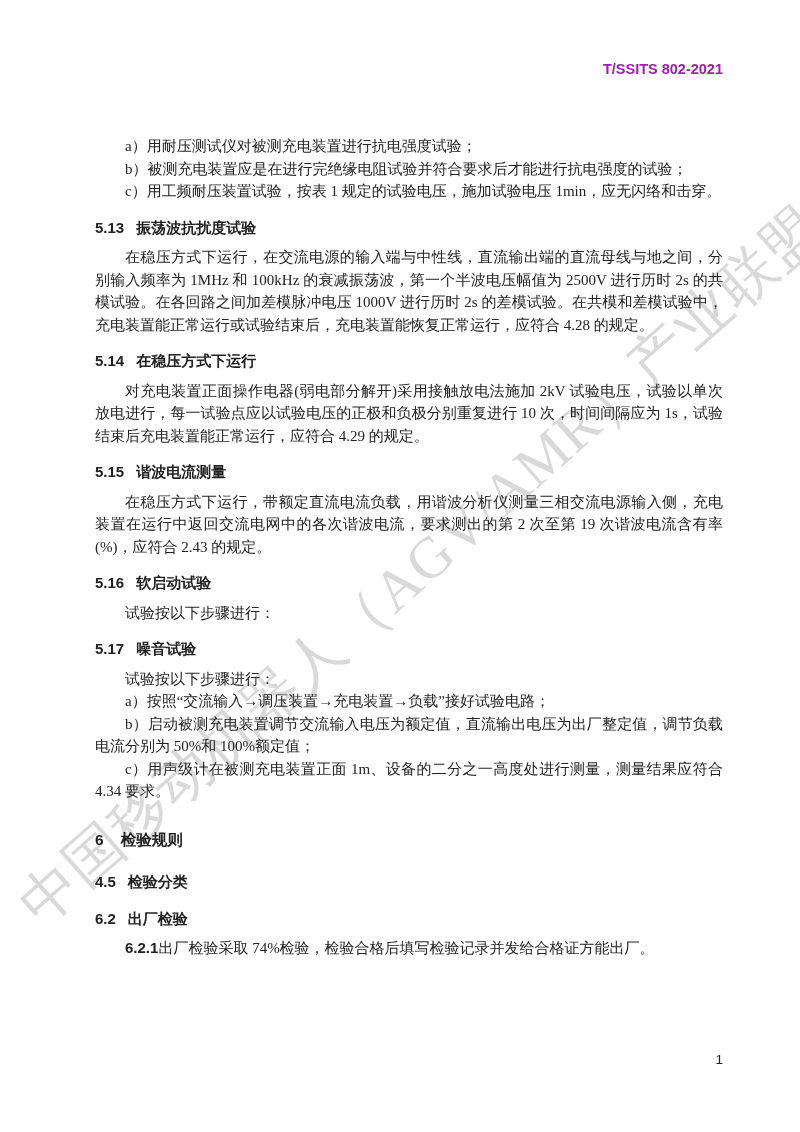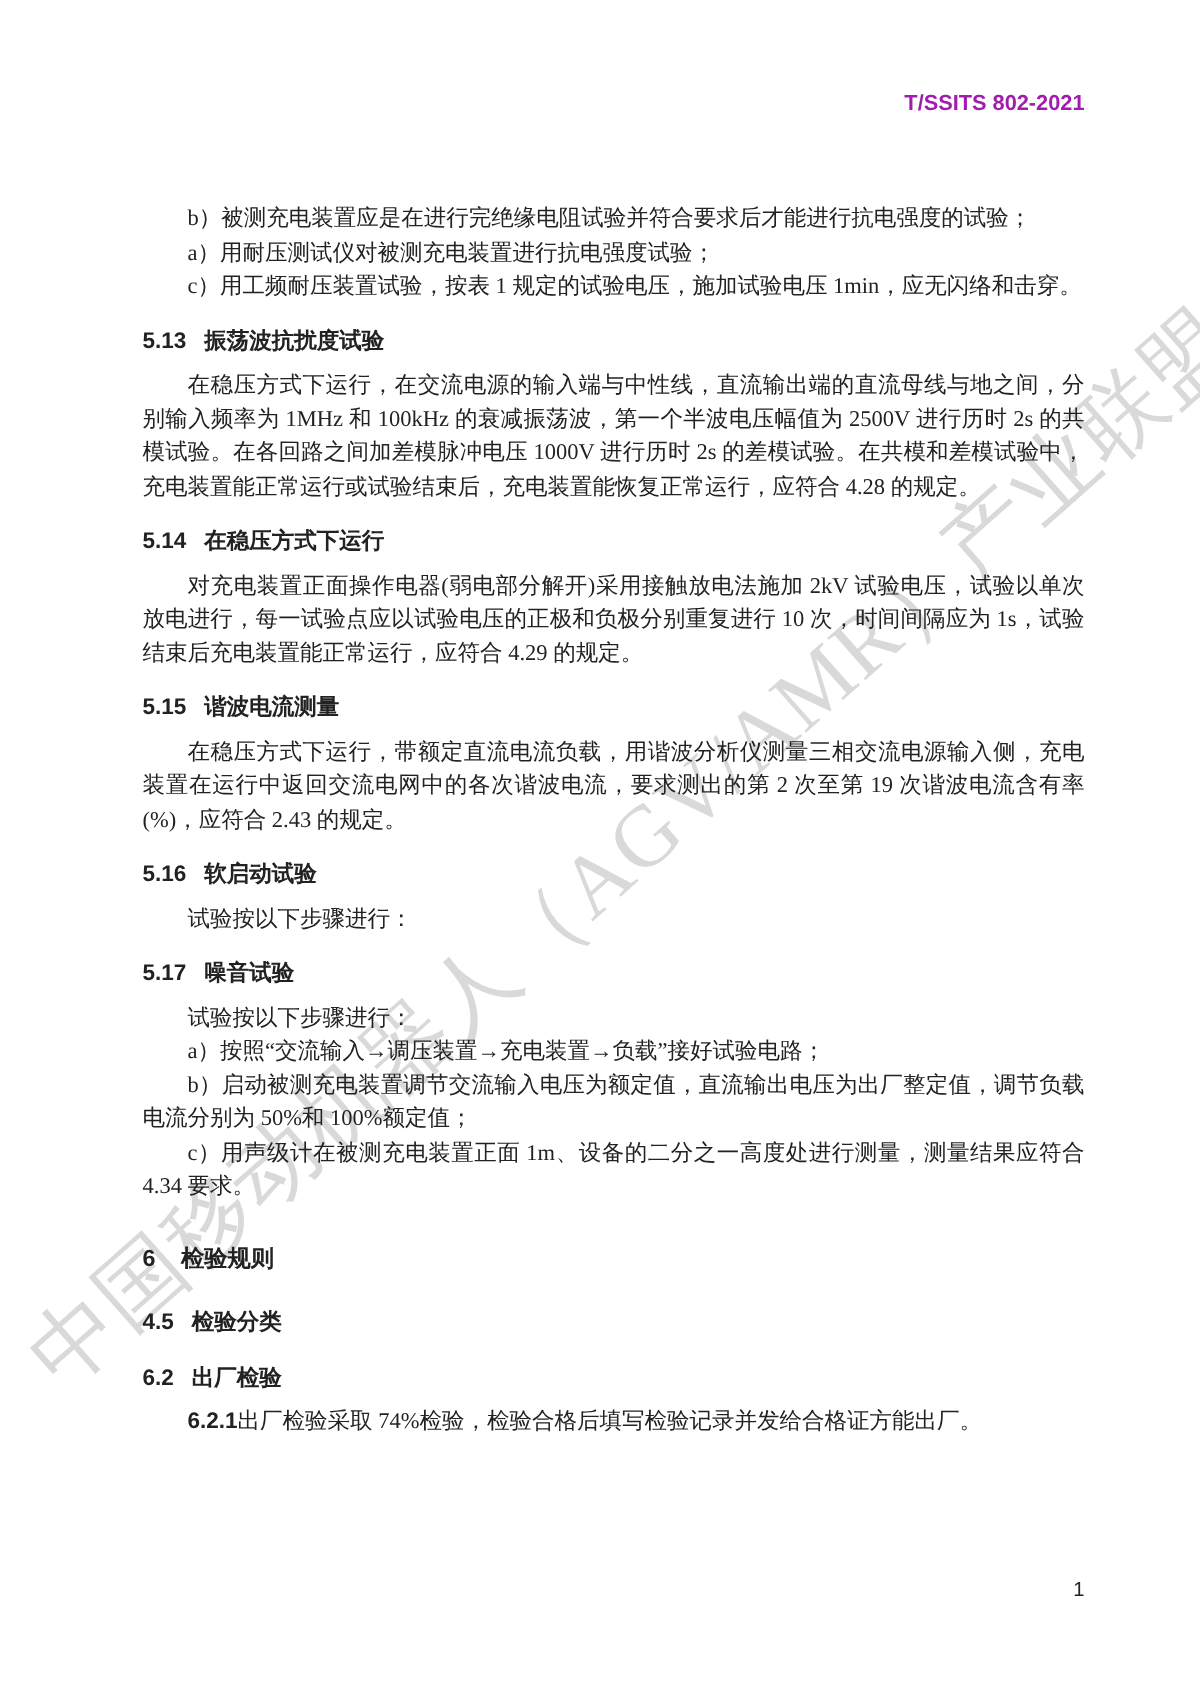--- a/index.html
+++ b/index.html
@@ -77,22 +77,22 @@
 <body>
 
 <div class="page">
 
   <div class="watermark" style="color: rgb(217, 217, 217);">中国移动机器人（AGV/AMR）产业联盟</div>
 
   <div class="header-code">T/SSITS 802-2021</div>
 
   <div class="content">
 
+    <p>a）用耐压测试仪对被测充电装置进行抗电强度试验；</p>
     <p>b）被测充电装置应是在进行完绝缘电阻试验并符合要求后才能进行抗电强度的试验；</p>
-    <p>a）用耐压测试仪对被测充电装置进行抗电强度试验；</p>
     <p>c）用工频耐压装置试验，按表 1 规定的试验电压，施加试验电压 1min，应无闪络和击穿。</p>
 
     <div class="section-heading">
       <span>5.13</span>
       <span>振荡波抗扰度试验</span>
     </div>
     <p>在稳压方式下运行，在交流电源的输入端与中性线，直流输出端的直流母线与地之间，分别输入频率为 1MHz 和 100kHz 的衰减振荡波，第一个半波电压幅值为 2500V 进行历时 2s 的共模试验。在各回路之间加差模脉冲电压 1000V 进行历时 2s 的差模试验。在共模和差模试验中，充电装置能正常运行或试验结束后，充电装置能恢复正常运行，应符合 4.28 的规定。</p>
 
     <div class="section-heading">
       <span>5.14</span>

